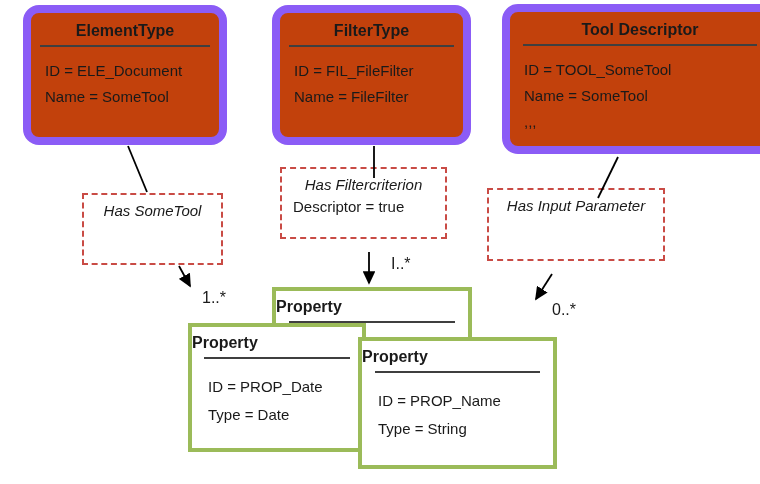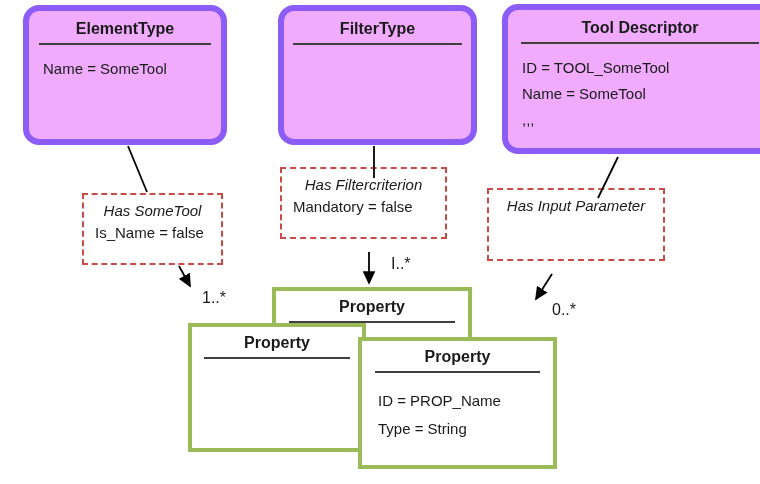--- a/index.html
+++ b/index.html
@@ -21,23 +21,23 @@
     position: absolute;
     left: 0; top: 0;
     width: 760px; height: 484px;
     z-index: 5;
     pointer-events: none;
   }
   
   .entity {
     position: absolute;
     box-sizing: border-box;
-    border: 6px solid #8b5cf6;
+    border: 8px solid #8b5cf6;
     border-radius: 16px;
-    background: #f0abfc;
+    background: #c2410c;
     z-index: 1;
   }
   .entity .title {
     font-weight: bold;
     font-size: 16px;
     text-align: center;
     margin-top: 9px;
   }
   .divider {
     border-top: 2px solid #3f3f3f;
@@ -72,21 +72,21 @@
   
   .prop {
     position: absolute;
     box-sizing: border-box;
     border: 4px solid #9bbb59;
     background: #ffffff;
   }
   .prop .title {
     font-weight: bold;
     font-size: 16px;
-    text-align: center;
+    text-align: left;
     margin-top: 7px;
   }
   .prop .divider { width: 86%; }
   .prop .body {
     padding: 14px 6px 0 16px;
     font-size: 15px;
     line-height: 28px;
   }
   .prop-back { left: 272px; top: 287px; width: 200px; height: 135px; z-index: 1; }
   .prop-date { left: 188px; top: 323px; width: 178px; height: 129px; z-index: 2; }
@@ -95,21 +95,21 @@
   .mult {
     position: absolute;
     font-size: 16px;
     z-index: 6;
   }
   .mult-1 { left: 202px; top: 289px; }
   .mult-2 { left: 391px; top: 255px; }
   .mult-3 { left: 552px; top: 301px; }
   
   .entity-1 { left: 23px;  top: 5px; width: 204px; height: 140px; }
-  .entity-2 { left: 278px; top: 5px; width: 199px; height: 140px; }
+  .entity-2 { left: 272px; top: 5px; width: 199px; height: 140px; }
   .entity-3 { left: 502px; top: 4px; width: 276px; height: 150px; }
   
   .relation-1 { left: 82px;  top: 193px; width: 141px; height: 72px; }
   .relation-2 { left: 280px; top: 167px; width: 167px; height: 72px; }
   .relation-3 { left: 487px; top: 188px; width: 178px; height: 73px; }
 </style>
 </head>
 <body>
 
 <div class="canvas">
@@ -125,63 +125,69 @@
     <line x1="374" y1="146" x2="374" y2="178" stroke="#000" stroke-width="1.8"></line>
     <line x1="369" y1="252" x2="369" y2="283" stroke="#000" stroke-width="1.8" marker-end="url(#ah)"></line>
     <line x1="618" y1="157" x2="598" y2="198" stroke="#000" stroke-width="1.8"></line>
     <line x1="552" y1="274" x2="536" y2="299" stroke="#000" stroke-width="1.8" marker-end="url(#ah)"></line>
   </svg>
 
   <div class="entity entity-1">
     <div class="title">ElementType</div>
     <div class="divider"></div>
     <div class="body">
+      <div>ID = ELE_Document</div>
       <div>Name = SomeTool</div>
     </div>
   </div>
 
   <div class="entity entity-2">
     <div class="title">FilterType</div>
     <div class="divider"></div>
+    <div class="body">
+      <div>ID = FIL_FileFilter</div>
+      <div>Name = FileFilter</div>
+    </div>
   </div>
 
   <div class="entity entity-3">
     <div class="title">Tool Descriptor</div>
     <div class="divider"></div>
     <div class="body">
       <div>ID = TOOL_SomeTool</div>
       <div>Name = SomeTool</div>
       <div>,,,</div>
     </div>
   </div>
 
   <div class="relation relation-1">
     <div class="title">Has SomeTool</div>
-    <div class="attr">Is_Name = false</div>
   </div>
 
   <div class="relation relation-2">
     <div class="title">Has Filtercriterion</div>
-    <div class="attr">Mandatory = false</div>
+    <div class="attr">Descriptor = true</div>
   </div>
 
   <div class="relation relation-3">
     <div class="title">Has Input Parameter</div>
   </div>
 
   <div class="prop prop-back">
     <div class="title">Property</div>
     <div class="divider"></div>
     <div class="body"></div>
   </div>
 
   <div class="prop prop-date">
     <div class="title">Property</div>
     <div class="divider"></div>
     <div class="body">
+      <div>ID = PROP_Date</div>
+      <div>Type = Date</div>
     </div>
   </div>
 
   <div class="prop prop-name">
     <div class="title">Property</div>
     <div class="divider"></div>
     <div class="body">
       <div>ID = PROP_Name</div>
       <div>Type = String</div>
     </div>

